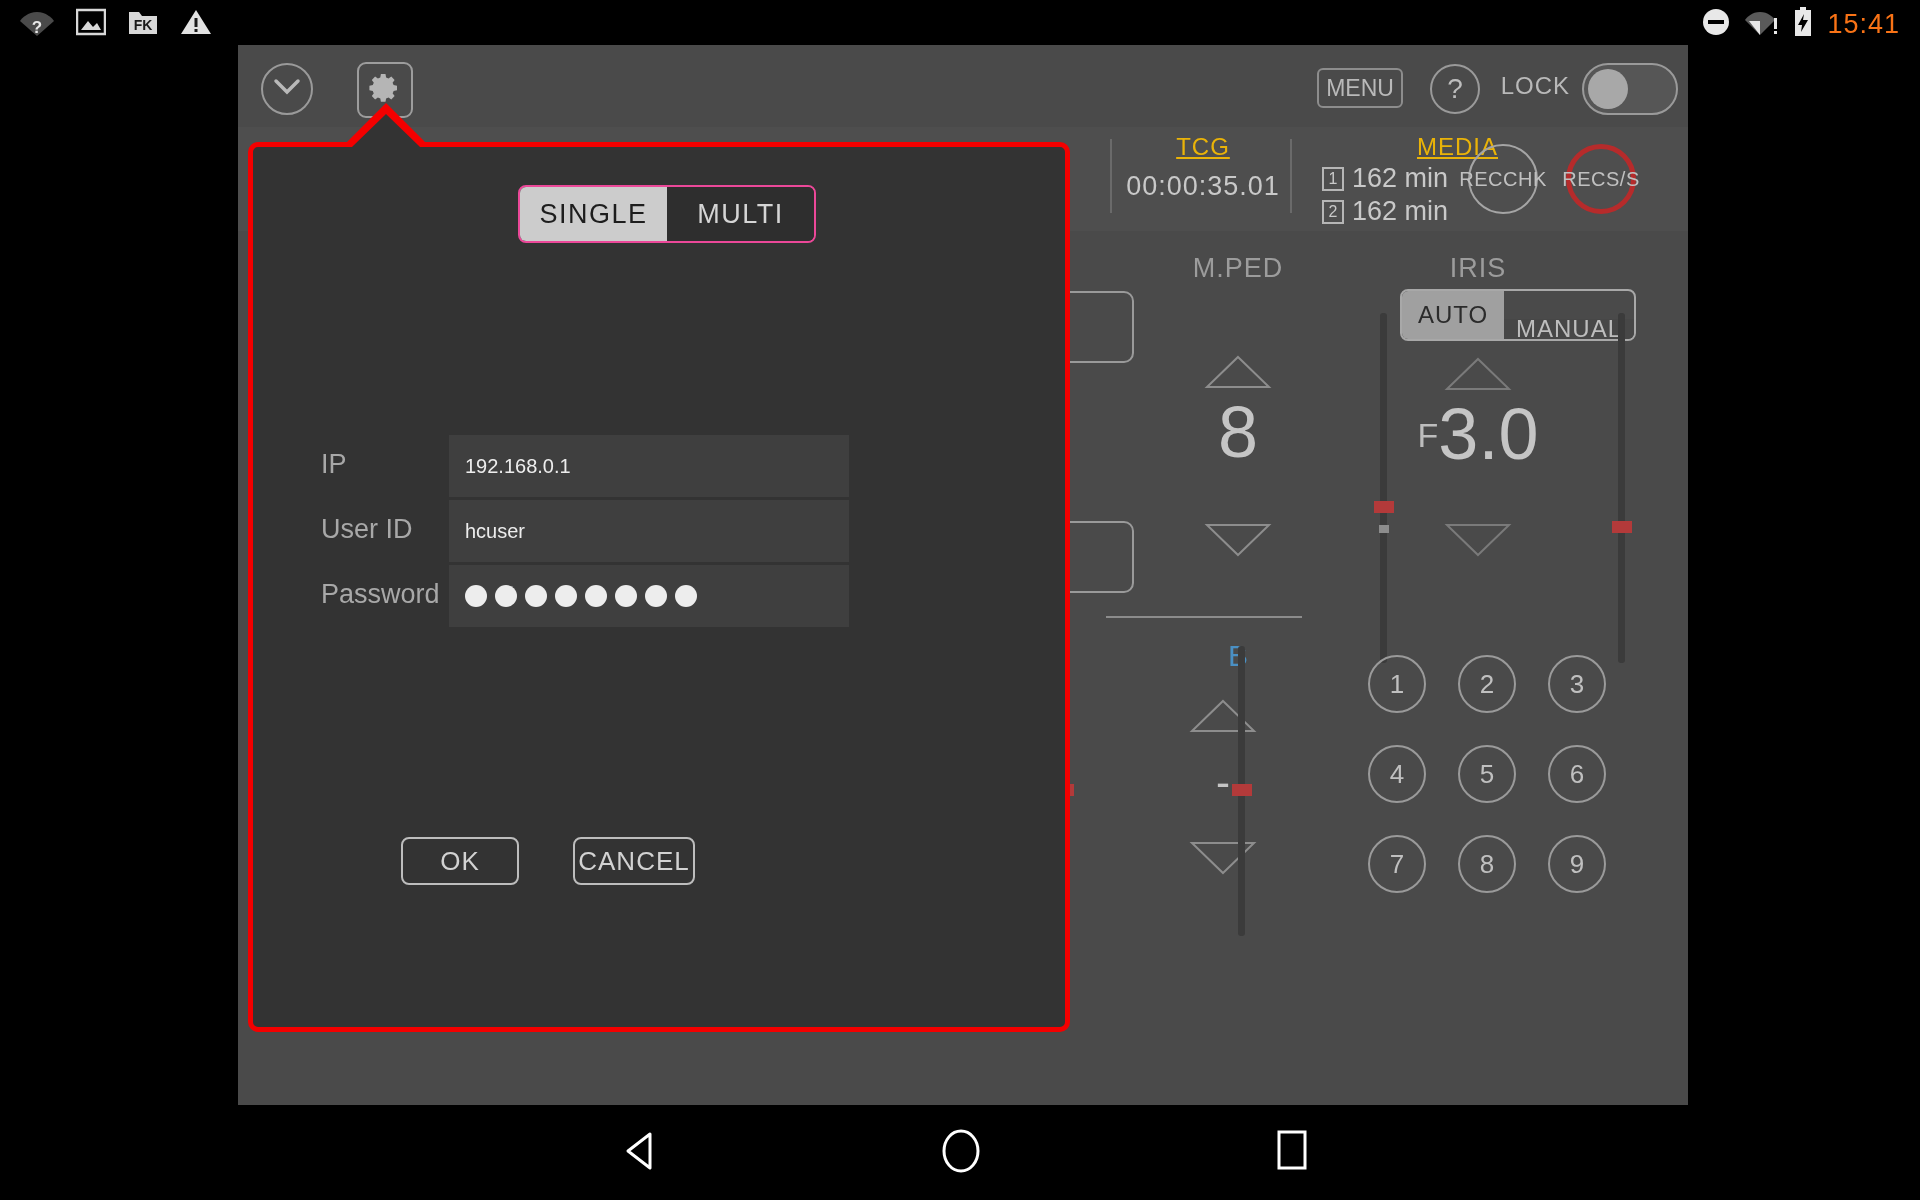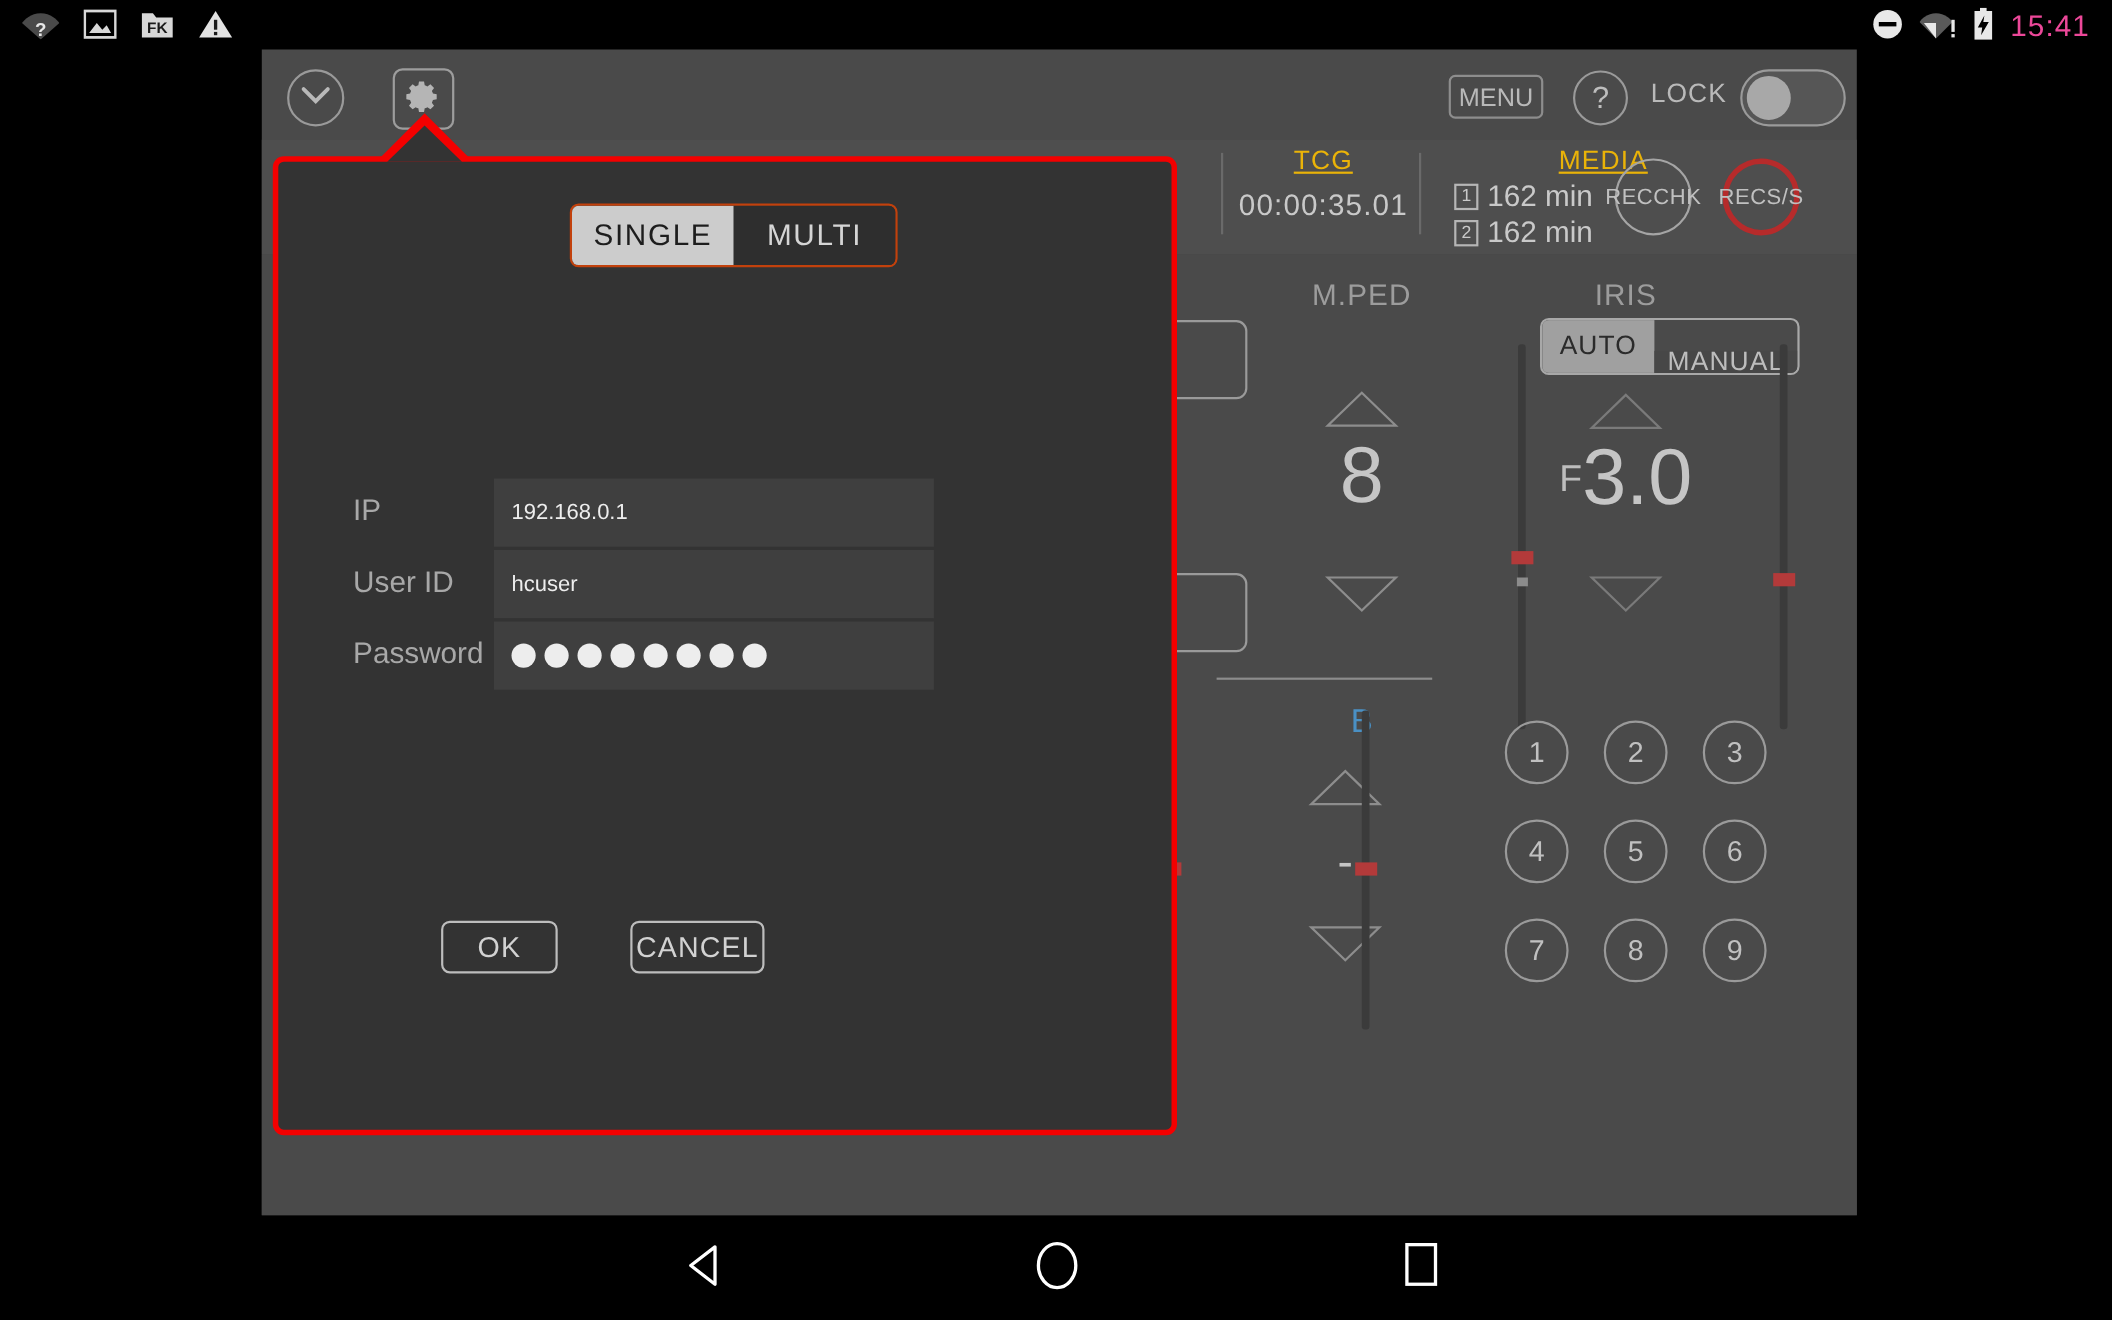--- a/index.html
+++ b/index.html
@@ -4,21 +4,21 @@
 <style>
   * { margin:0; padding:0; box-sizing:border-box; }
   html,body { width:1920px; height:1200px; background:#000; overflow:hidden;
               font-family:"Liberation Sans", sans-serif; }
 
   
   .statusbar { position:absolute; left:0; top:0; width:1920px; height:48px;
                background:#000; display:flex; align-items:center; }
   .sb-left { display:flex; align-items:center; gap:22px; margin-left:20px; }
   .sb-right { position:absolute; right:20px; display:flex; align-items:center; gap:14px; }
-  .sb-time { color:#ec4899; font-size:27px; letter-spacing:1px; }
+  .sb-time { color:#f97316; font-size:27px; letter-spacing:1px; }
 
   
   .app { position:absolute; left:238px; top:45px; width:1450px; height:1060px;
          background:#4a4a4a; }
 
   
   .toolbar { position:absolute; left:0; top:0; width:100%; height:82px; }
   .tb-circle { position:absolute; left:23px; top:18px; width:52px; height:52px;
                border:2px solid #9a9a9a; border-radius:50%;
                display:flex; align-items:center; justify-content:center; }
@@ -99,21 +99,21 @@
   .dialog-arrow { position:absolute; left:98px; top:-41px; width:0; height:0;
                   border-left:40px solid transparent;
                   border-right:40px solid transparent;
                   border-bottom:40px solid #f40000; z-index:21; }
   .dialog-arrow-in { position:absolute; left:104px; top:-30px; width:0; height:0;
                      border-left:34px solid transparent;
                      border-right:34px solid transparent;
                      border-bottom:33px solid #333333; z-index:22; }
 
   .seg-big { position:absolute; left:265px; top:38px; width:298px; height:58px;
-             display:flex; border:2px solid #c2410c; border-radius:8px; overflow:hidden; }
+             display:flex; border:2px solid #ec4899; border-radius:8px; overflow:hidden; }
   .seg-big div { flex:1; display:flex; align-items:center; justify-content:center;
                  font-size:27px; letter-spacing:1.5px; }
   .seg-big .on  { background:#cccccc; color:#1d1d1d; }
   .seg-big .off { background:#2e2e2e; color:#d5d5d5; }
 
   .frow { position:absolute; left:0; width:100%; height:62px; }
   .flabel { position:absolute; left:68px; top:14px; color:#a8a8a8; font-size:27px; }
   .finput { position:absolute; left:196px; width:400px; height:62px;
             background:#3f3f3f; display:flex; align-items:center;
             padding-left:16px; color:#ededed; font-size:20px; }
@@ -352,21 +352,21 @@
           <span class="dot"></span>
         </span>
     </div>
   </div>
 
   <div class="frow" style="top:353px;">
     <div class="flabel">User ID</div>
     <div class="finput">hcuser</div>
   </div>
 
-  <div class="dbtn" style="left:148px; top:690px; width:106px;">OK</div>
+  <div class="dbtn" style="left:148px; top:690px; width:118px;">OK</div>
   <div class="dbtn" style="left:320px; top:690px; width:122px;">CANCEL</div>
 </div>
 
 <div class="navbar">
   <div class="nav-ico" style="left:620px;">
     <span>
       <svg width="40" height="42" viewBox="0 0 40 42">
         <path d="M30 4 L8 21 L30 38 Z" fill="none" stroke="#fff" stroke-width="3" stroke-linejoin="round"></path>
       </svg>
     </span>

